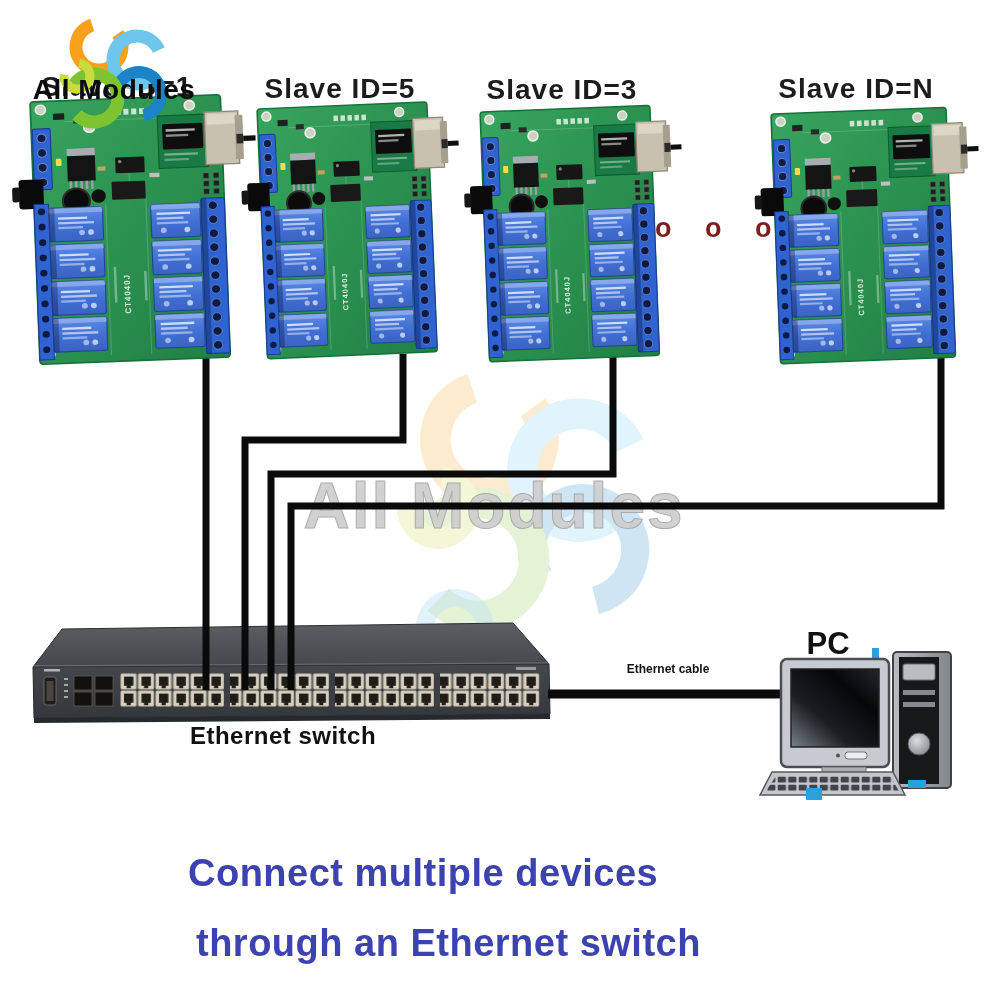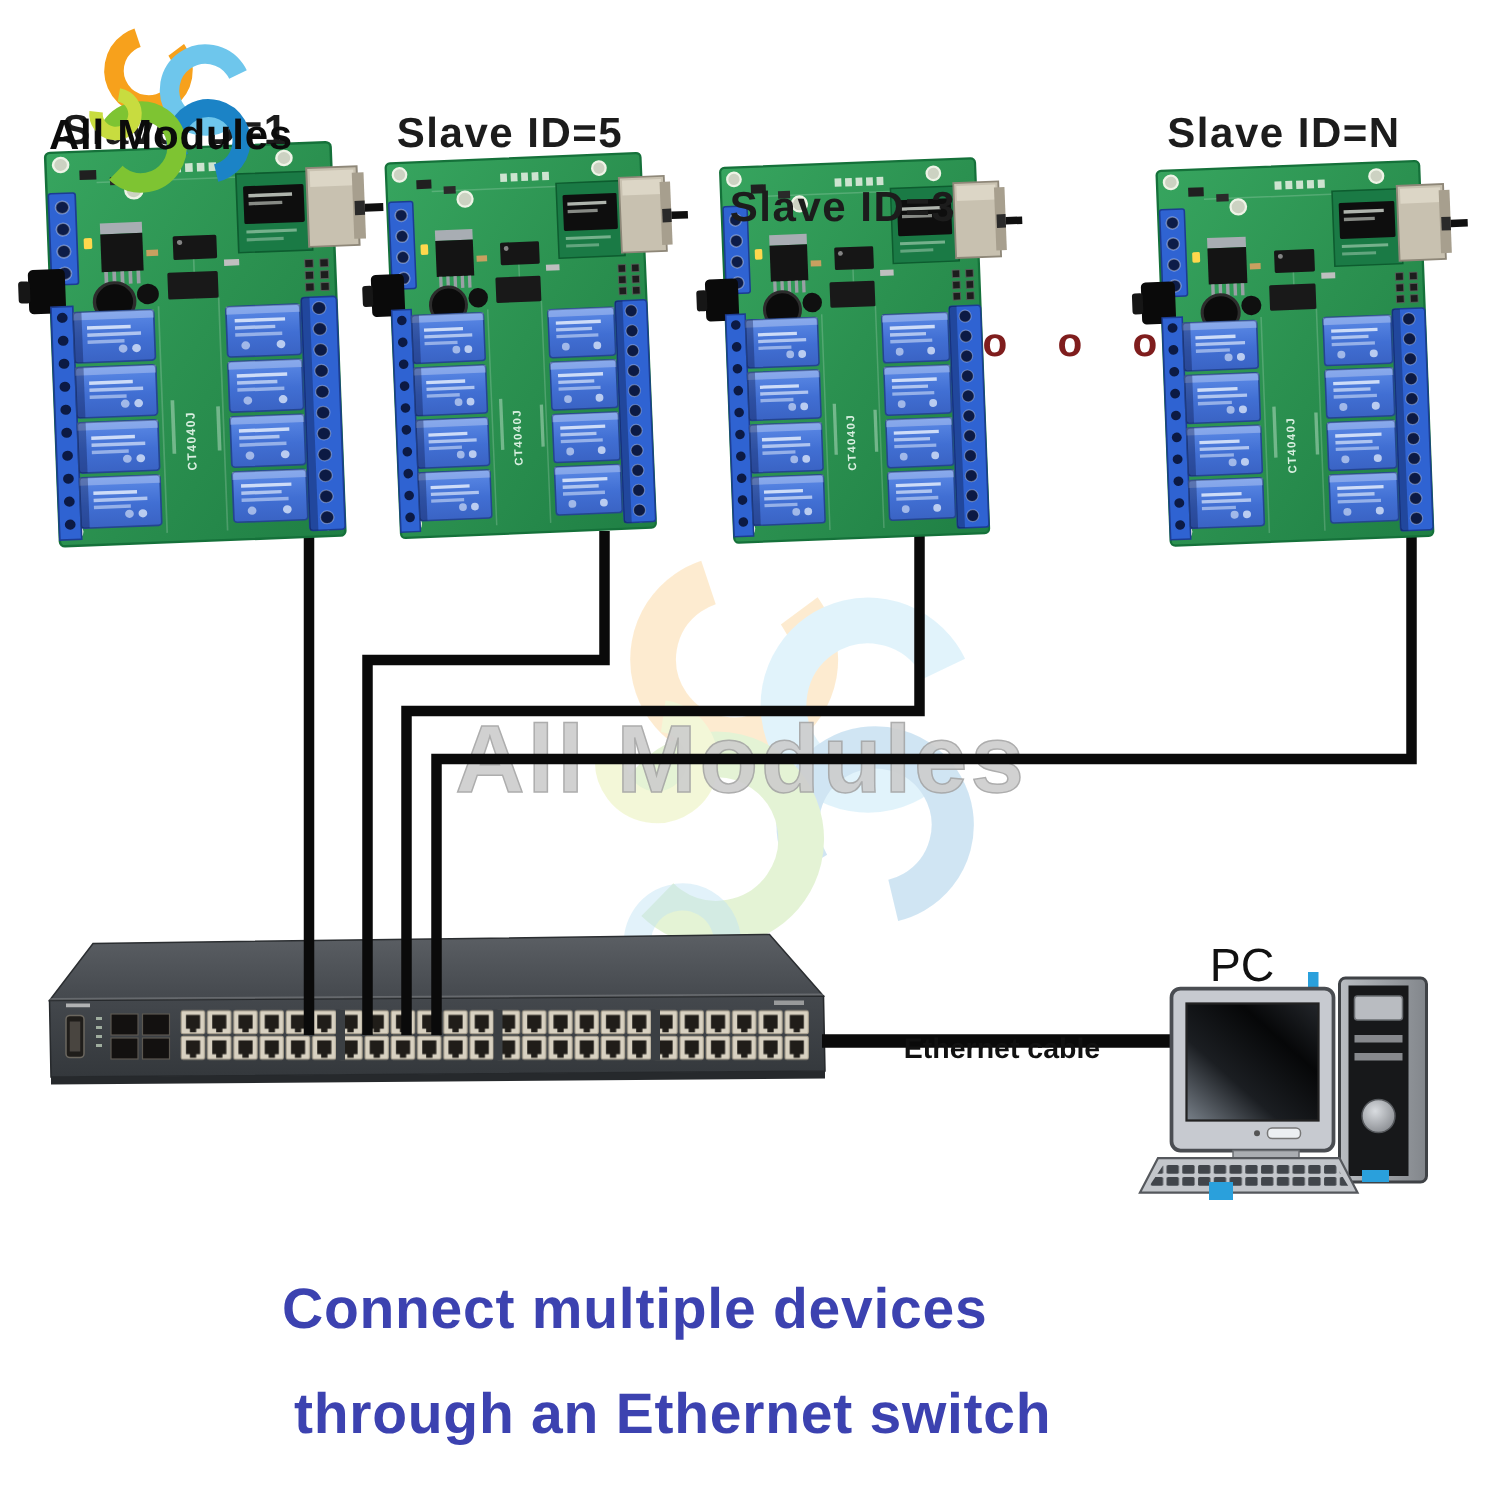--- a/index.html
+++ b/index.html
@@ -3,22 +3,22 @@
 <meta charset="utf-8">
 <style>
   html,body{margin:0;padding:0;background:#ffffff;}
   .stage{position:relative;width:1000px;height:1000px;background:#ffffff;overflow:hidden;
          font-family:"Liberation Sans",sans-serif;}
   .stage svg.base{position:absolute;left:0;top:0;}
   .ov{position:absolute;white-space:nowrap;}
   .board-title{font-weight:bold;color:#1c1c1c;font-size:28px;text-align:center;letter-spacing:1px;}
   .dots{font-weight:bold;color:#7f1d1d;font-size:27px;letter-spacing:13px;text-align:center;}
   .switch-label{font-weight:bold;color:#111;font-size:24px;text-align:center;letter-spacing:0.5px;}
-  .cable-label{font-weight:bold;color:#111;font-size:19px;text-align:center;margin-top:27px;}
-  .pc-label{font-weight:normal;color:#111;font-size:31px;text-align:center;}
+  .cable-label{font-weight:bold;color:#111;font-size:12px;text-align:center;}
+  .pc-label{font-weight:bold;color:#111;font-size:31px;text-align:center;}
   .caption{font-weight:bold;color:#3c42b0;font-size:38px;line-height:70px;letter-spacing:0.5px;}
   .logo-text{font-weight:bold;color:#0b0b0b;font-size:28px;text-align:center;letter-spacing:0.5px;}
 </style>
 </head>
 <body>
 
 <div class="stage">
 
 <svg class="base" width="1000" height="1000" viewBox="0 0 1000 1000">
   <defs>
@@ -327,25 +327,26 @@
   </g>
 
   <use href="#board" xlink:href="#board" transform="translate(30,102) rotate(-2.2) scale(1.12,1.05)"></use>
   <use href="#board" xlink:href="#board" transform="translate(257,109) rotate(-2.4)"></use>
   <use href="#board" xlink:href="#board" transform="translate(480,112) rotate(-2.2)"></use>
   <use href="#board" xlink:href="#board" transform="translate(771,114) rotate(-2.2) scale(1.03,1)"></use>
 </svg>
 
 <div class="ov board-title" style="left:37px;top:71px;width:160px;">Slave ID=1</div>
 <div class="ov board-title" style="left:260px;top:73px;width:160px;">Slave ID=5</div>
-<div class="ov board-title" style="left:482px;top:74px;width:160px;margin-top:48px;">Slave ID=3</div>
+<div class="ov board-title" style="left:482px;top:74px;width:160px;">Slave ID=3</div>
 <div class="ov board-title" style="left:776px;top:73px;width:160px;">Slave ID=N</div>
 
 <div class="ov dots" style="left:655px;top:213px;width:110px;">o o o</div>
 
+<div class="ov switch-label" style="left:163px;top:722px;width:240px;">Ethernet switch</div>
 
 <div class="ov cable-label" style="left:593px;top:662px;width:150px;">Ethernet cable</div>
 
 <div class="ov pc-label" style="left:788px;top:626px;width:80px;">PC</div>
 
 <div class="ov caption" style="left:188px;top:838px;">Connect multiple devices</div>
 <div class="ov caption" style="left:196px;top:908px;">through an Ethernet switch</div>
 
 <div class="ov" style="left:24px;top:8px;width:180px;height:130px;">
   <svg width="180" height="130" viewBox="0 0 180 130" style="position:absolute;left:0;top:0;">

